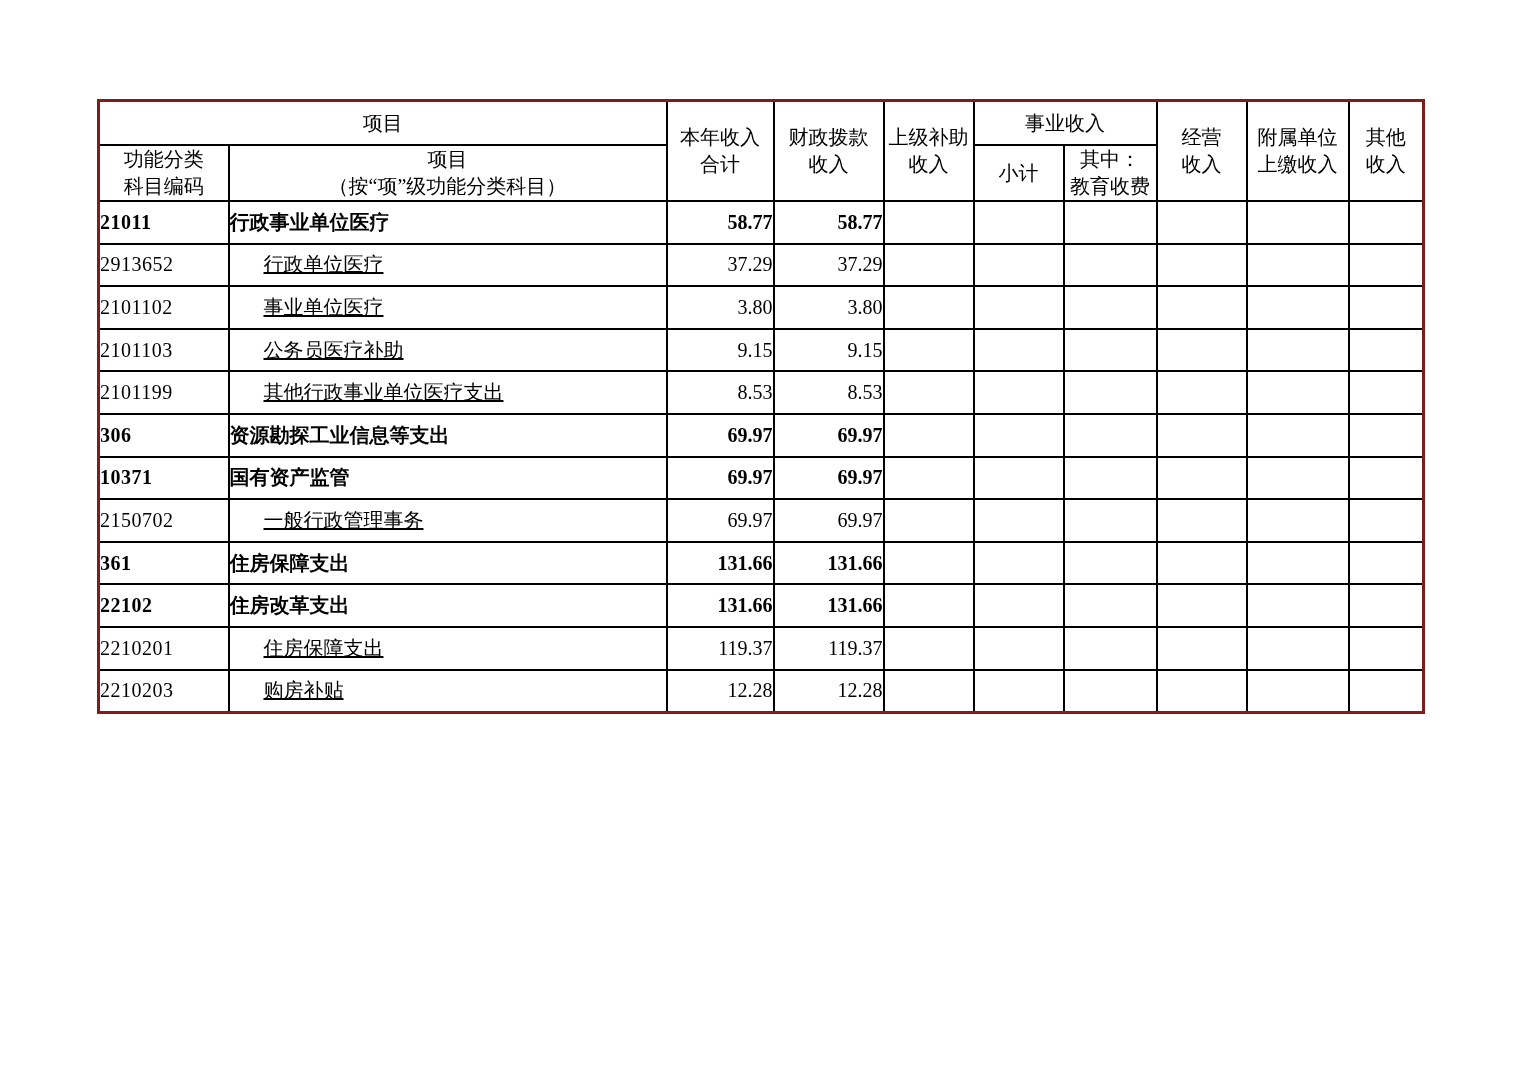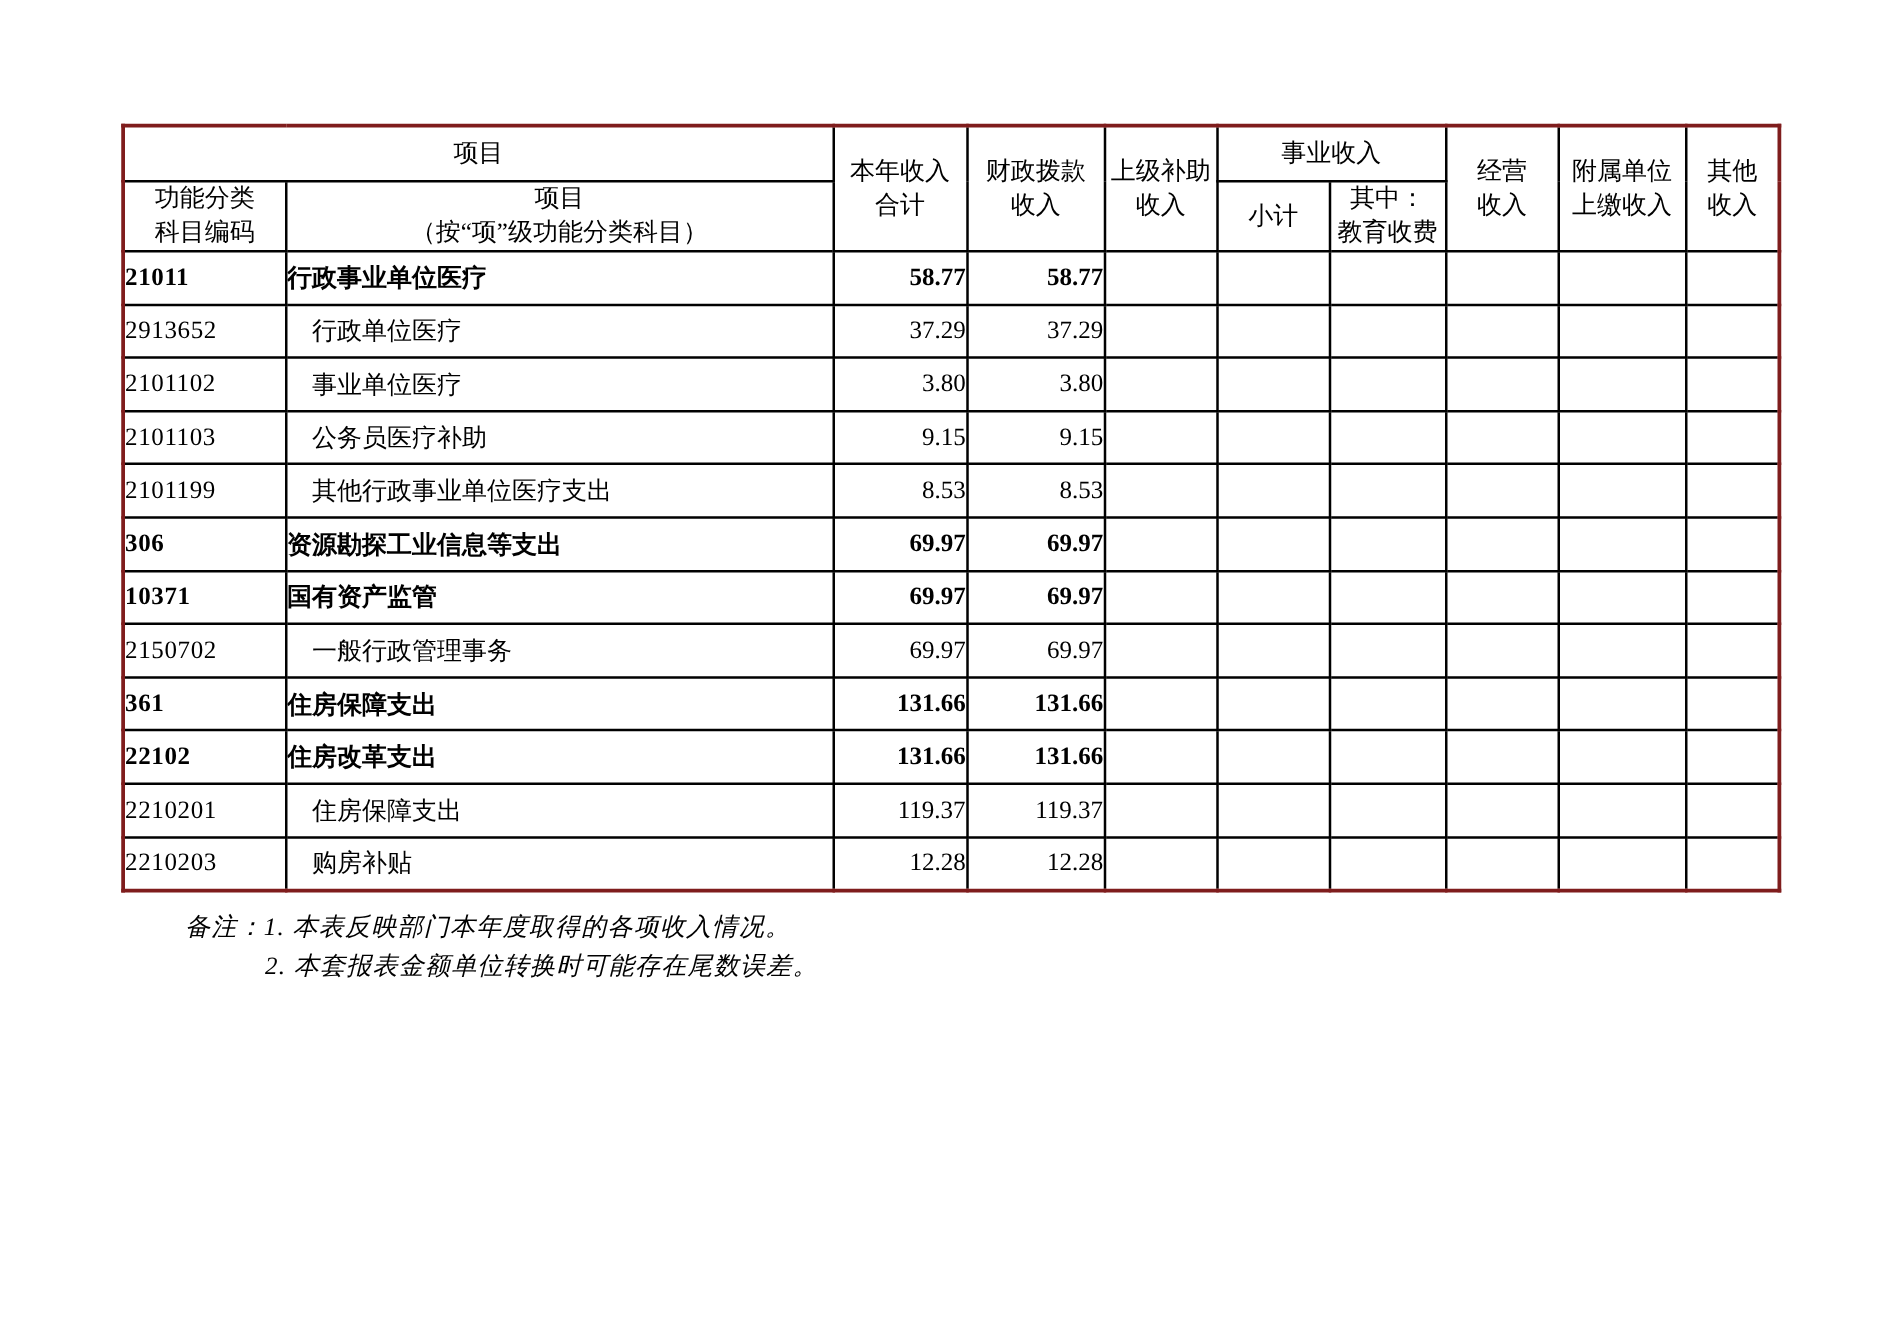--- a/index.html
+++ b/index.html
@@ -39,27 +39,29 @@
     white-space: pre-line;
     line-height: 27px;
   }
   tr.hrow1 th { height: 42px; }
   tr.hrow2 th { height: 54px; }
   tbody td { height: 40.6px; }
   td.code {
     text-align: left;
     padding-left: 10px;
     letter-spacing: 0.5px;
+    border-radius: 13px;
   }
   td.name {
     text-align: left;
     padding-left: 13px;
   }
   td.name.indent {
-    padding-left: 20px;
+    padding-left: 34px;
+    text-decoration: underline;
   }
   td.num {
     text-align: right;
     padding-right: 11px;
   }
   tr.bold td {
     font-weight: bold;
   }
   .notes {
     position: absolute;
@@ -269,19 +271,15 @@
           <td class="num"></td>
           <td class="num"></td>
           <td class="num"></td>
           <td class="num"></td>
           <td class="num"></td>
           <td class="num"></td>
         </tr>
       </tbody>
   </table>
 
-  <div class="notes">
-    <div><span>备注：</span><span>1. 本表反映部门本年度取得的各项收入情况。</span></div>
-    <div class="line2">2. 本套报表金额单位转换时可能存在尾数误差。</div>
-  </div>
 
 
 </div>
 
 </body></html>

